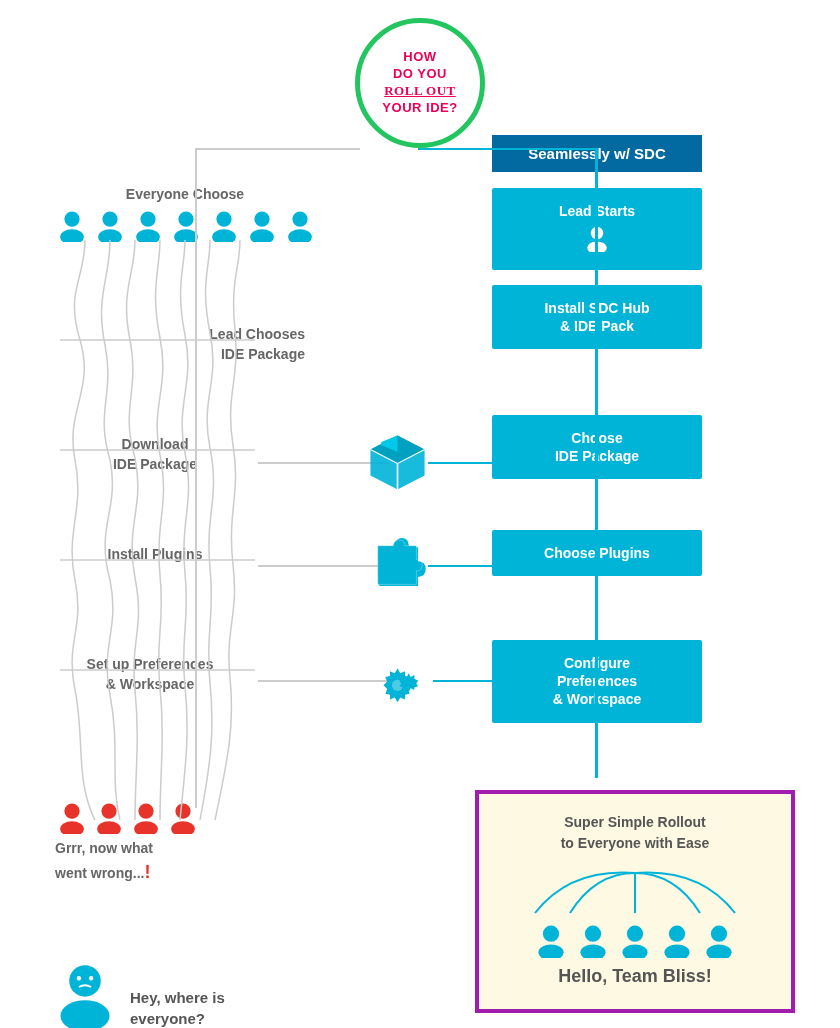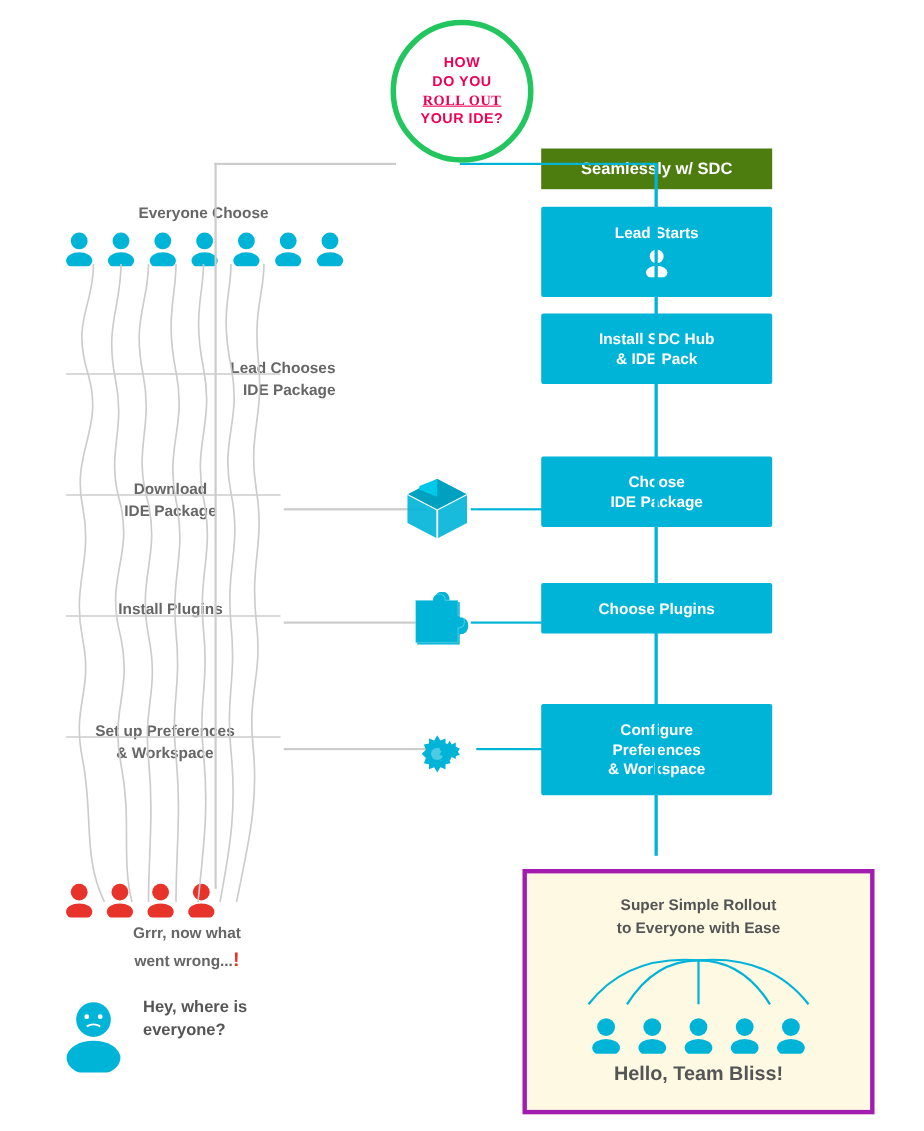--- a/index.html
+++ b/index.html
@@ -45,21 +45,21 @@
       letter-spacing: 0.5px;
     }
     .title-circle-text .highlight {
       color: #e05;
       text-decoration: underline;
       font-family: Liberation Serif, serif;
     }
 
     
     .sdc-header {
-      background: #4d7c0f;
+      background: #0369a1;
       color: white;
       font-size: 15px;
       font-weight: bold;
       text-align: center;
       padding: 10px 18px;
       border-radius: 0;
       margin-bottom: 0;
     }
 
     
@@ -283,25 +283,25 @@
     <svg class="user-icon-red" viewBox="0 0 40 40" width="34" height="34">
         <circle cx="20" cy="13" r="9" fill="#e8332a"></circle>
         <ellipse cx="20" cy="34" rx="14" ry="9" fill="#e8332a"></ellipse>
       </svg>
     <svg class="user-icon-red" viewBox="0 0 40 40" width="34" height="34">
         <circle cx="20" cy="13" r="9" fill="#e8332a"></circle>
         <ellipse cx="20" cy="34" rx="14" ry="9" fill="#e8332a"></ellipse>
       </svg>
   </div>
 
-  <div style="position:absolute; top:838px; left:55px; width:230px; text-align:center;">
+  <div style="position:absolute; top:838px; left:55px; width:230px; ">
     <span style="font-size:14px; font-weight:bold; color:#666; line-height:1.5;">Grrr, now what<br>went wrong...<span style="color:#e8332a; font-size:18px;">!</span></span>
   </div>
 
-  <div style="position:absolute; top:905px; left:50px; display:flex; align-items:flex-start;">
+  <div style="position:absolute; top:959px; left:50px; display:flex; align-items:flex-end;">
     <svg width="70" height="70" viewBox="0 0 80 80">
       <circle cx="40" cy="25" r="18" fill="#00b4d8"></circle>
       <ellipse cx="40" cy="65" rx="28" ry="18" fill="#00b4d8"></ellipse>
 
       <circle cx="33" cy="22" r="2.5" fill="white"></circle>
       <circle cx="47" cy="22" r="2.5" fill="white"></circle>
       <path d="M33,32 Q40,28 47,32" stroke="white" stroke-width="2" fill="none"></path>
     </svg>
     <span style="font-size:15px; font-weight:bold; color:#555; margin-left:10px; line-height:1.4;">Hey, where is<br>everyone?</span>
   </div>

